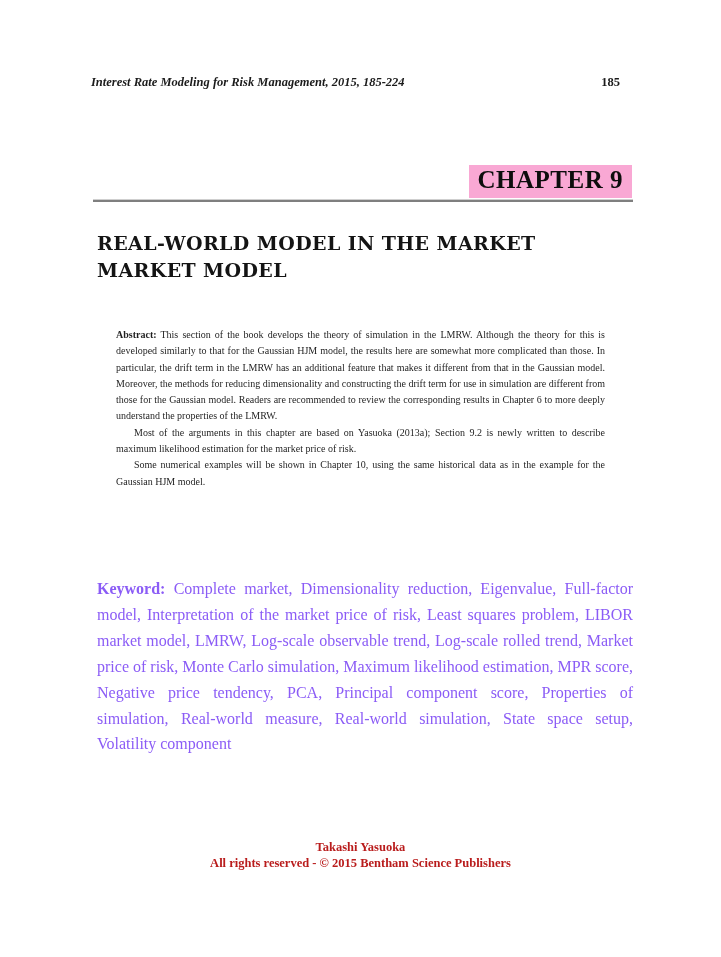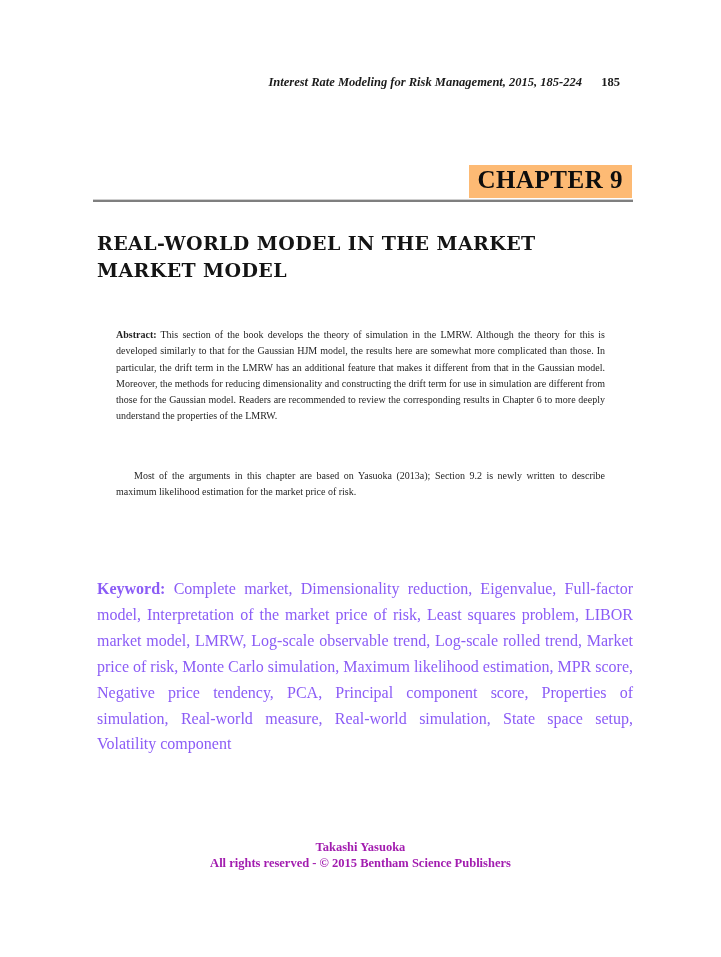--- a/index.html
+++ b/index.html
@@ -18,21 +18,21 @@
     position: absolute;
     top: 75px;
     left: 91px;
     width: 541px;
     height: 16px;
     font-size: 12.5px;
   }
   .running-title {
     position: absolute;
     left: 0; right: 50px;
-    text-align: right;
+    text-align: left;
     font-weight: bold;
     font-style: italic;
     white-space: nowrap;
   }
   .running-page {
     position: absolute;
     right: 12px;
     font-weight: bold;
     font-style: normal;
   }
@@ -40,21 +40,21 @@
   
   .chapter-row {
     position: absolute;
     top: 165px;
     left: 91px;
     width: 541px;
     text-align: right;
   }
   .chapter-label {
     display: inline-block;
-    background: #fdba74;
+    background: #f9a8d4;
     padding: 1px 9px 4px 9px;
     font-weight: bold;
     font-size: 25px;
     letter-spacing: 0.5px;
     color: #0d0d0d;
   }
   .head-rule {
     position: absolute;
     top: 199px;
     left: 93px;
@@ -83,21 +83,21 @@
     position: absolute;
     top: 327px;
     left: 116px;
     width: 489px;
     font-size: 10px;
     line-height: 16.3px;
     text-align: justify;
     color: #1f1f1f;
   }
   .abstract p { margin: 0; }
-  .abstract p + p { text-indent: 18px; margin-top: 43px; }
+  .abstract p + p { text-indent: 18px; }
   .abstract-label { font-weight: bold; }
 
   
   .keywords {
     position: absolute;
     top: 576px;
     left: 97px;
     width: 536px;
     font-size: 16px;
     line-height: 25.9px;
@@ -109,21 +109,21 @@
   
   .footer {
     position: absolute;
     top: 839px;
     left: 0;
     width: 721px;
     text-align: center;
     font-weight: bold;
     font-size: 12.5px;
     line-height: 16px;
-    color: #a21caf;
+    color: #b91c1c;
   }
 </style>
 </head>
 <body>
 
 <div class="page">
 
   <div class="running-header">
     <div class="running-title">Interest Rate Modeling for Risk Management, 2015, 185-224</div>
     <div class="running-page">185</div>
@@ -132,20 +132,21 @@
   <div class="chapter-row">
     <span class="chapter-label">CHAPTER 9</span>
   </div>
   <div class="head-rule"></div>
 
   <h1 class="chapter-title" style="margin:0; font-size:19px;">REAL-WORLD MODEL IN THE MARKET MARKET MODEL</h1>
 
   <div class="abstract">
     <p><span class="abstract-label">Abstract:</span> <span>This section of the book develops the theory of simulation in the LMRW. Although the theory for this is developed similarly to that for the Gaussian HJM model, the results here are somewhat more complicated than those. In particular, the drift term in the LMRW has an additional feature that makes it different from that in the Gaussian model. Moreover, the methods for reducing dimensionality and constructing the drift term for use in simulation are different from those for the Gaussian model. Readers are recommended to review the corresponding results in Chapter 6 to more deeply understand the properties of the LMRW.</span></p>
     <p>Most of the arguments in this chapter are based on Yasuoka (2013a); Section 9.2 is newly written to describe maximum likelihood estimation for the market price of risk.</p>
+    <p>Some numerical examples will be shown in Chapter 10, using the same historical data as in the example for the Gaussian HJM model.</p>
   </div>
 
   <div class="keywords">
     <span class="keywords-label">Keyword:</span> <span>Complete market, Dimensionality reduction, Eigenvalue, Full-factor model, Interpretation of the market price of risk, Least squares problem, LIBOR market model, LMRW, Log-scale observable trend, Log-scale rolled trend, Market price of risk, Monte Carlo simulation, Maximum likelihood estimation, MPR score, Negative price tendency, PCA, Principal component score, Properties of simulation, Real-world measure, Real-world simulation, State space setup, Volatility component</span>
   </div>
 
   <div class="footer">
     <div>Takashi Yasuoka</div>
     <div>All rights reserved - © 2015 Bentham Science Publishers</div>
   </div>

